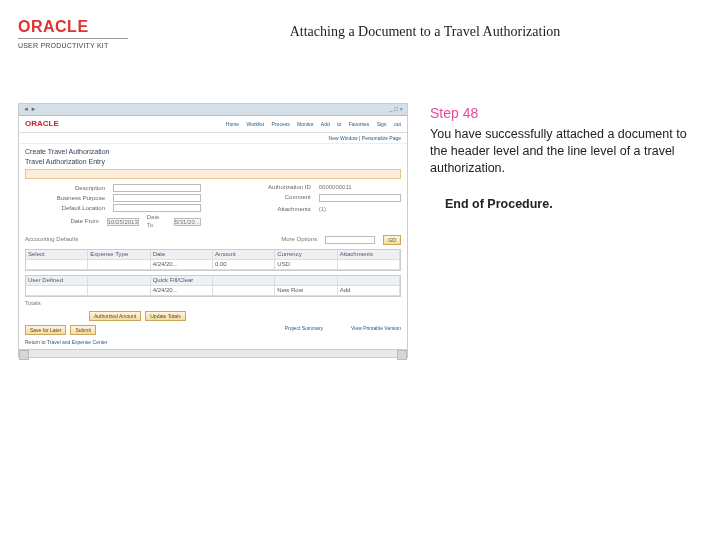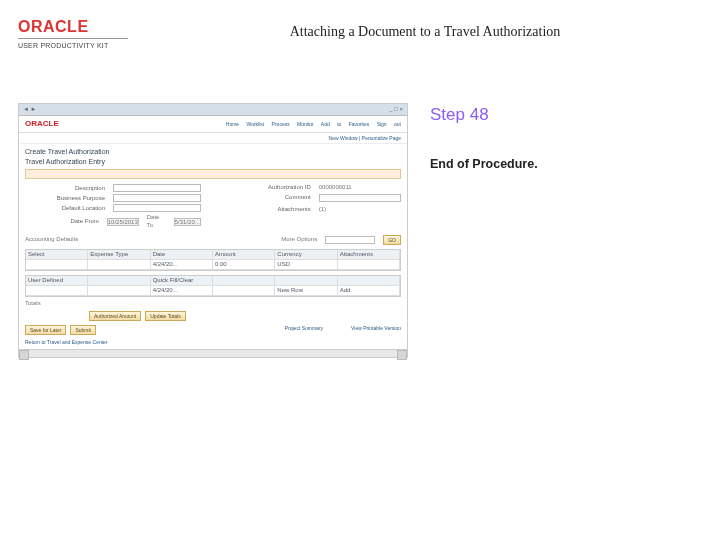--- a/index.html
+++ b/index.html
@@ -48,34 +48,35 @@
   }
   .screenshot-col {
     width: 390px;
     flex-shrink: 0;
   }
   .instruction-col {
     flex: 1;
     padding-top: 2px;
   }
   .step-heading {
-    font-size: 17px;
-    color: #8b5cf6;
-    margin-bottom: 32px;
+    font-size: 14px;
+    color: #ec4899;
+    margin-bottom: 5px;
   }
   .step-body {
     font-size: 12.5px;
     color: #222;
     line-height: 1.35;
     margin-bottom: 20px;
   }
   .step-end {
     font-size: 12.5px;
     font-weight: bold;
     color: #222;
+    margin-left: 15px;
   }
 
   
   .shot {
     width: 390px;
     border: 1px solid #ccc;
     background: #fff;
     font-size: 6px;
     color: #777;
     line-height: 1.2;
@@ -305,15 +306,16 @@
           <span class="shot-right-nav">View Printable Version</span>
         </div>
         <div style="color:#2a5a88; font-size:5px; margin-top:2px;">Return to Travel and Expense Center</div>
       </div>
       <div class="shot-scroll"></div>
     </div>
   </div>
 
   <div class="instruction-col">
     <div class="step-heading">Step 48</div>
+    <div class="step-body">You have successfully attached a document to the header level and the line level of a travel authorization.</div>
     <div class="step-end">End of Procedure.</div>
   </div>
 </div>
 
 </body></html>

